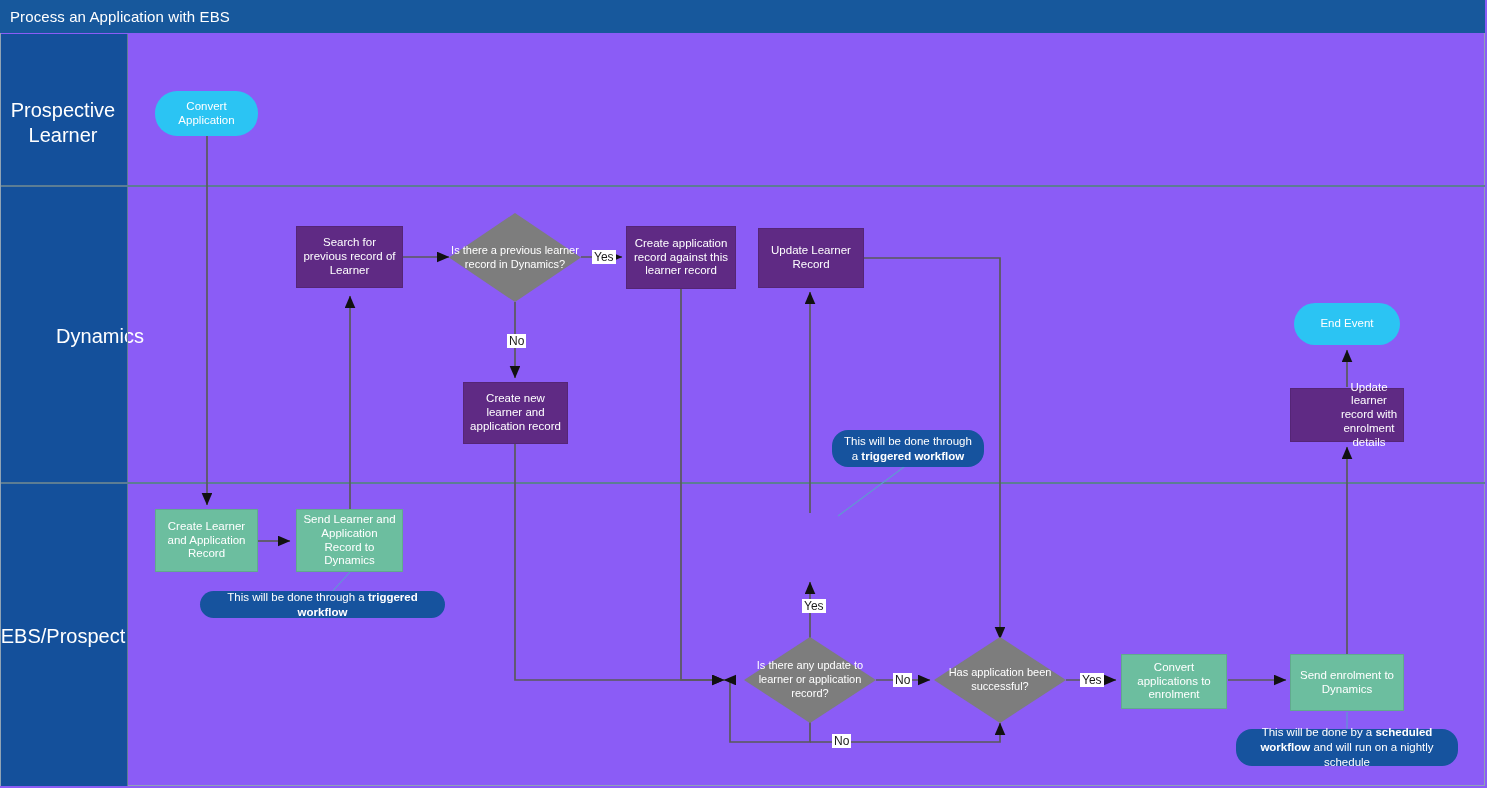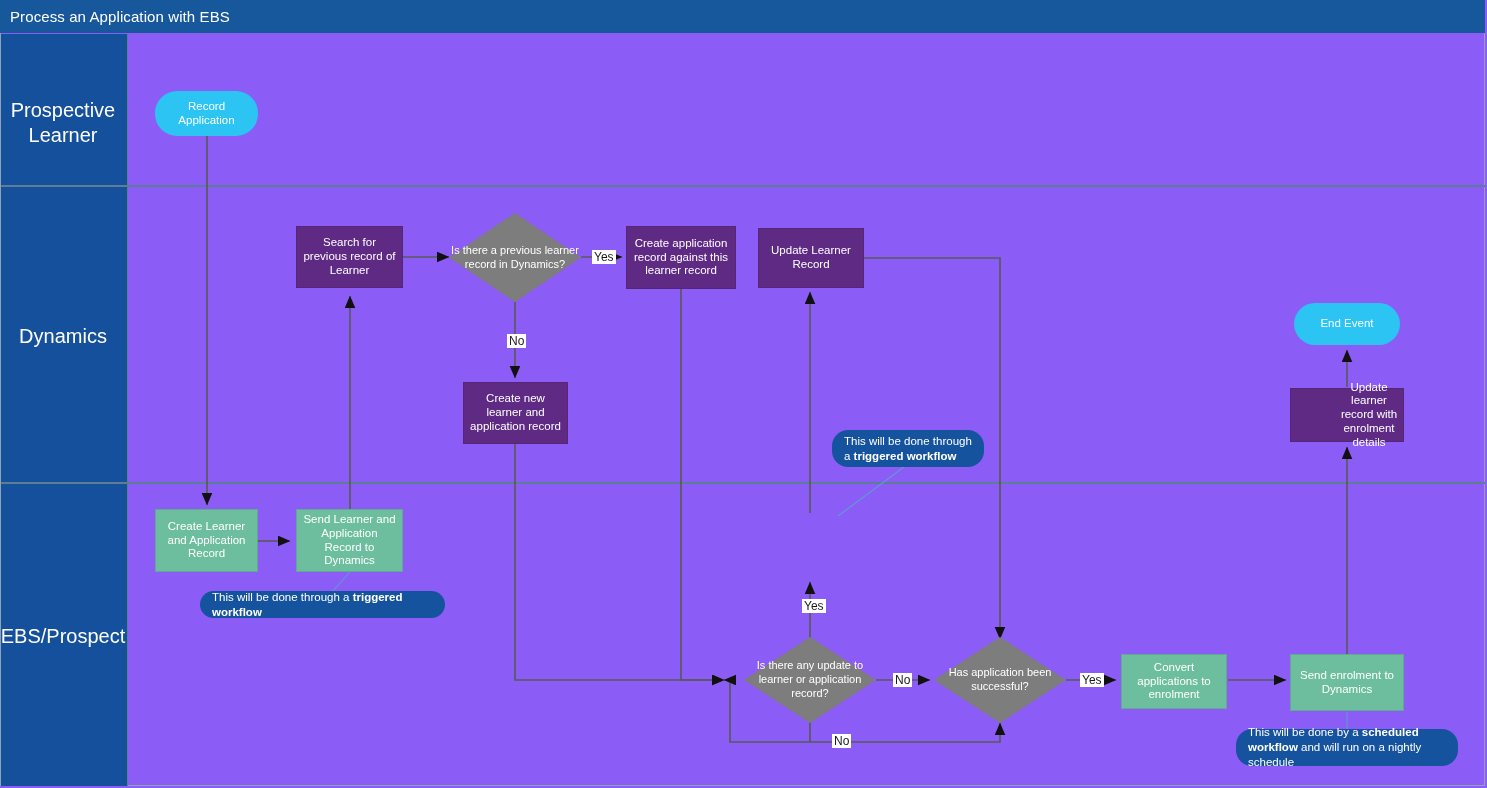--- a/index.html
+++ b/index.html
@@ -29,21 +29,21 @@
   .n-green{background:#6cbe9f;font-size:11.5px;}
   .n-cyan{background:#2bc4f3;border-radius:22px;font-size:11.5px;}
   .n-gray-wrap{position:absolute;}
   .n-gray-shape{position:absolute;left:0;top:0;width:100%;height:100%;background:#7d7d7d;
      clip-path:polygon(50% 0%,100% 50%,50% 100%,0% 50%);}
   .n-gray-text{position:absolute;left:0;top:0;width:100%;height:100%;display:flex;align-items:center;
      justify-content:center;text-align:center;color:#ffffff;font-size:11px;line-height:1.25;}
 
   
   .callout{position:absolute;background:#16539e;color:#ffffff;border-radius:16px;display:flex;
-    align-items:center;justify-content:center;font-size:11.5px;line-height:1.3;
+    align-items:center;justify-content:center;text-align:center;font-size:11.5px;line-height:1.3;
     padding:6px 12px;box-sizing:border-box;}
   .callout b{font-weight:bold;}
 
   
   .elabel{position:absolute;font-size:12px;color:#1a1a1a;background:#ffffff;padding:0 2px;white-space:nowrap;}
 </style>
 </head>
 <body>
 
 <div id="root">
@@ -51,21 +51,21 @@
   <div class="pool-frame"></div>
 
   <div class="pool-header"></div>
   <div class="pool-title">Process an Application with EBS</div>
 
   <div class="lane-label-col" style="top:34px;height:151px;"></div>
   <div class="lane-label-col" style="top:187px;height:295px;"></div>
   <div class="lane-label-col" style="top:484px;height:302px;"></div>
 
   <div class="lane-label" style="top:98px;">Prospective Learner</div>
-  <div class="lane-label" style="top:324px;">Dynamics</div>
+  <div class="lane-label" style="top:324px;padding-left:37px;">Dynamics</div>
   <div class="lane-label" style="top:624px;">EBS/Prospect</div>
 
   <div class="lane-divider" style="top:185px;"></div>
   <div class="lane-divider" style="top:482px;"></div>
   <div class="lane-vsep" style="top:34px;height:752px;"></div>
 
   <svg class="wires" viewBox="0 0 1487 788">
     <defs>
       <marker id="arrow" markerWidth="9" markerHeight="9" refX="7.2" refY="3.2" orient="auto" markerUnits="strokeWidth">
         <path d="M0,0 L7.4,3.2 L0,6.4 z" fill="#111111"></path>
@@ -111,21 +111,21 @@
     </g>
 
     <g fill="none" stroke="#5e9bd0" stroke-width="1.1">
       <path d="M350,572 L330,594"></path>
       <path d="M908,464 L838,516"></path>
       <path d="M1347,712 L1347,730"></path>
     </g>
   </svg>
 
   <div class="node n-cyan" style="left:155px;top:91px;width:103px;height:45px;">
-    <span class="nlabel">Record Application</span>
+    <span class="nlabel">Convert Application</span>
   </div>
 
   <div class="node rect n-purple" style="left:296px;top:226px;width:107px;height:62px;">
     <span class="nlabel">Search for previous record of Learner</span>
   </div>
 
   <div class="n-gray-wrap" style="left:449px;top:213px;width:132px;height:89px;">
     <div class="n-gray-shape"></div>
     <div class="n-gray-text">Is there a previous learner record in Dynamics?</div>
   </div>

